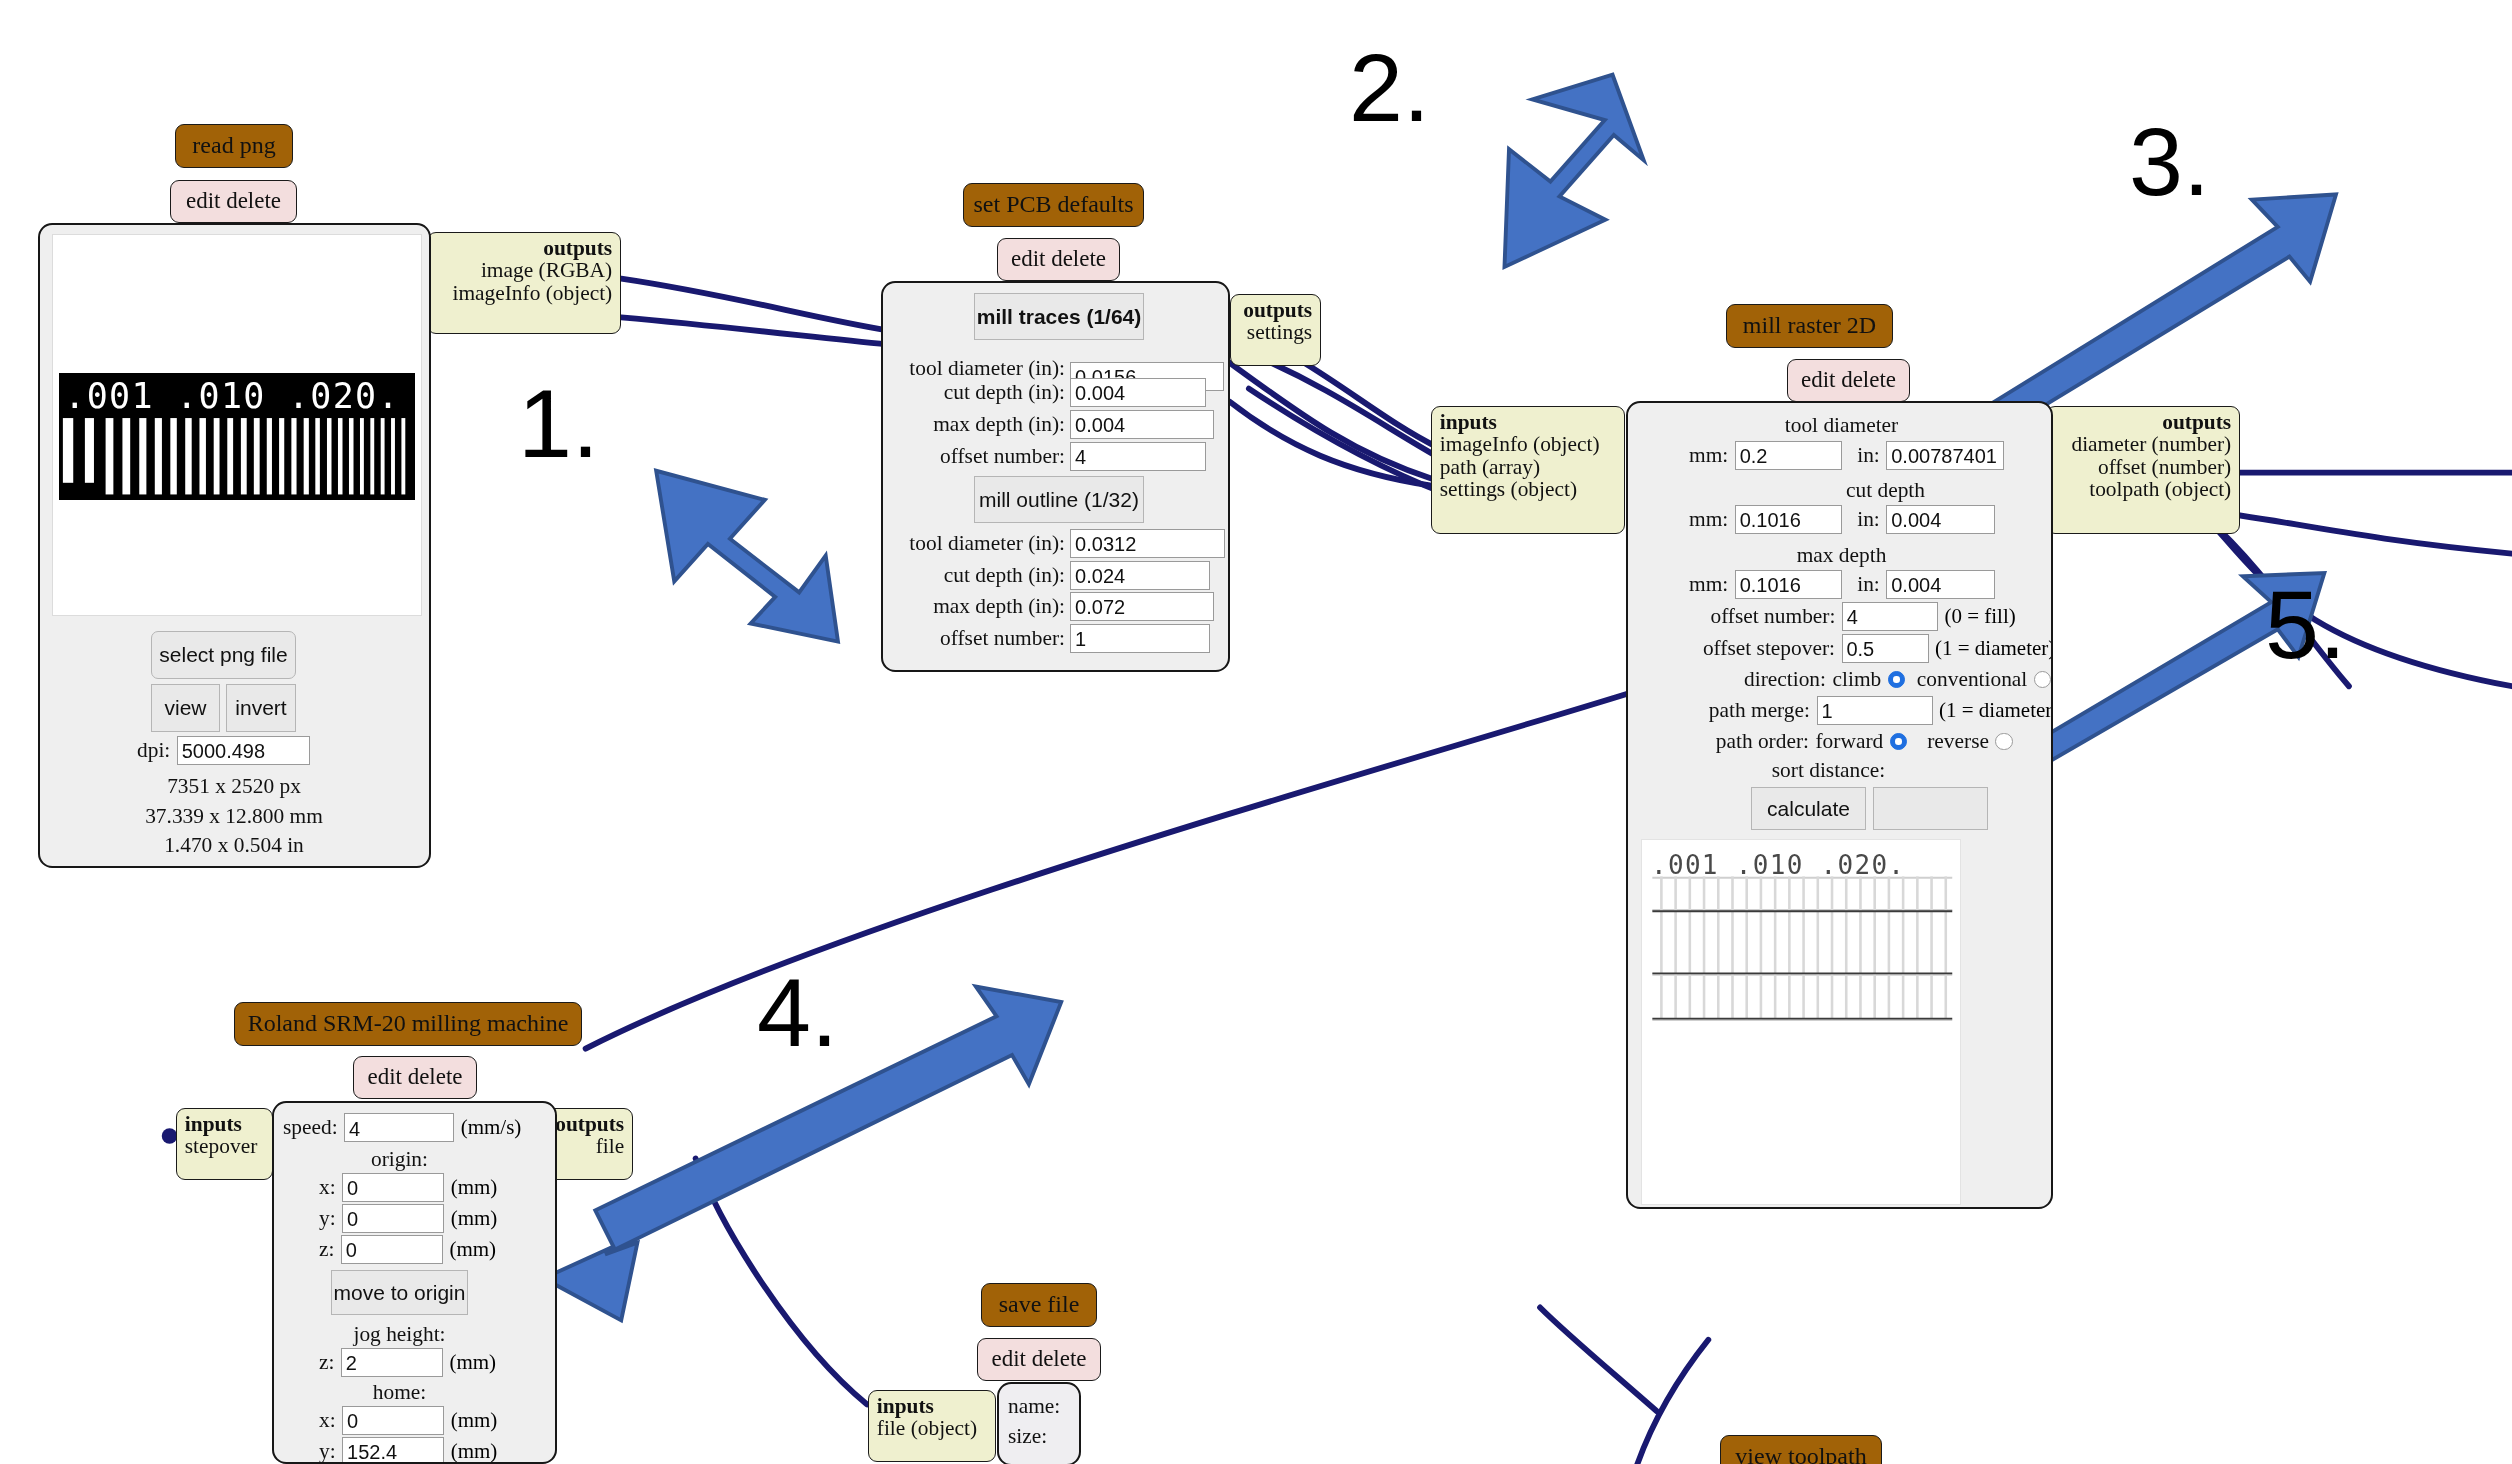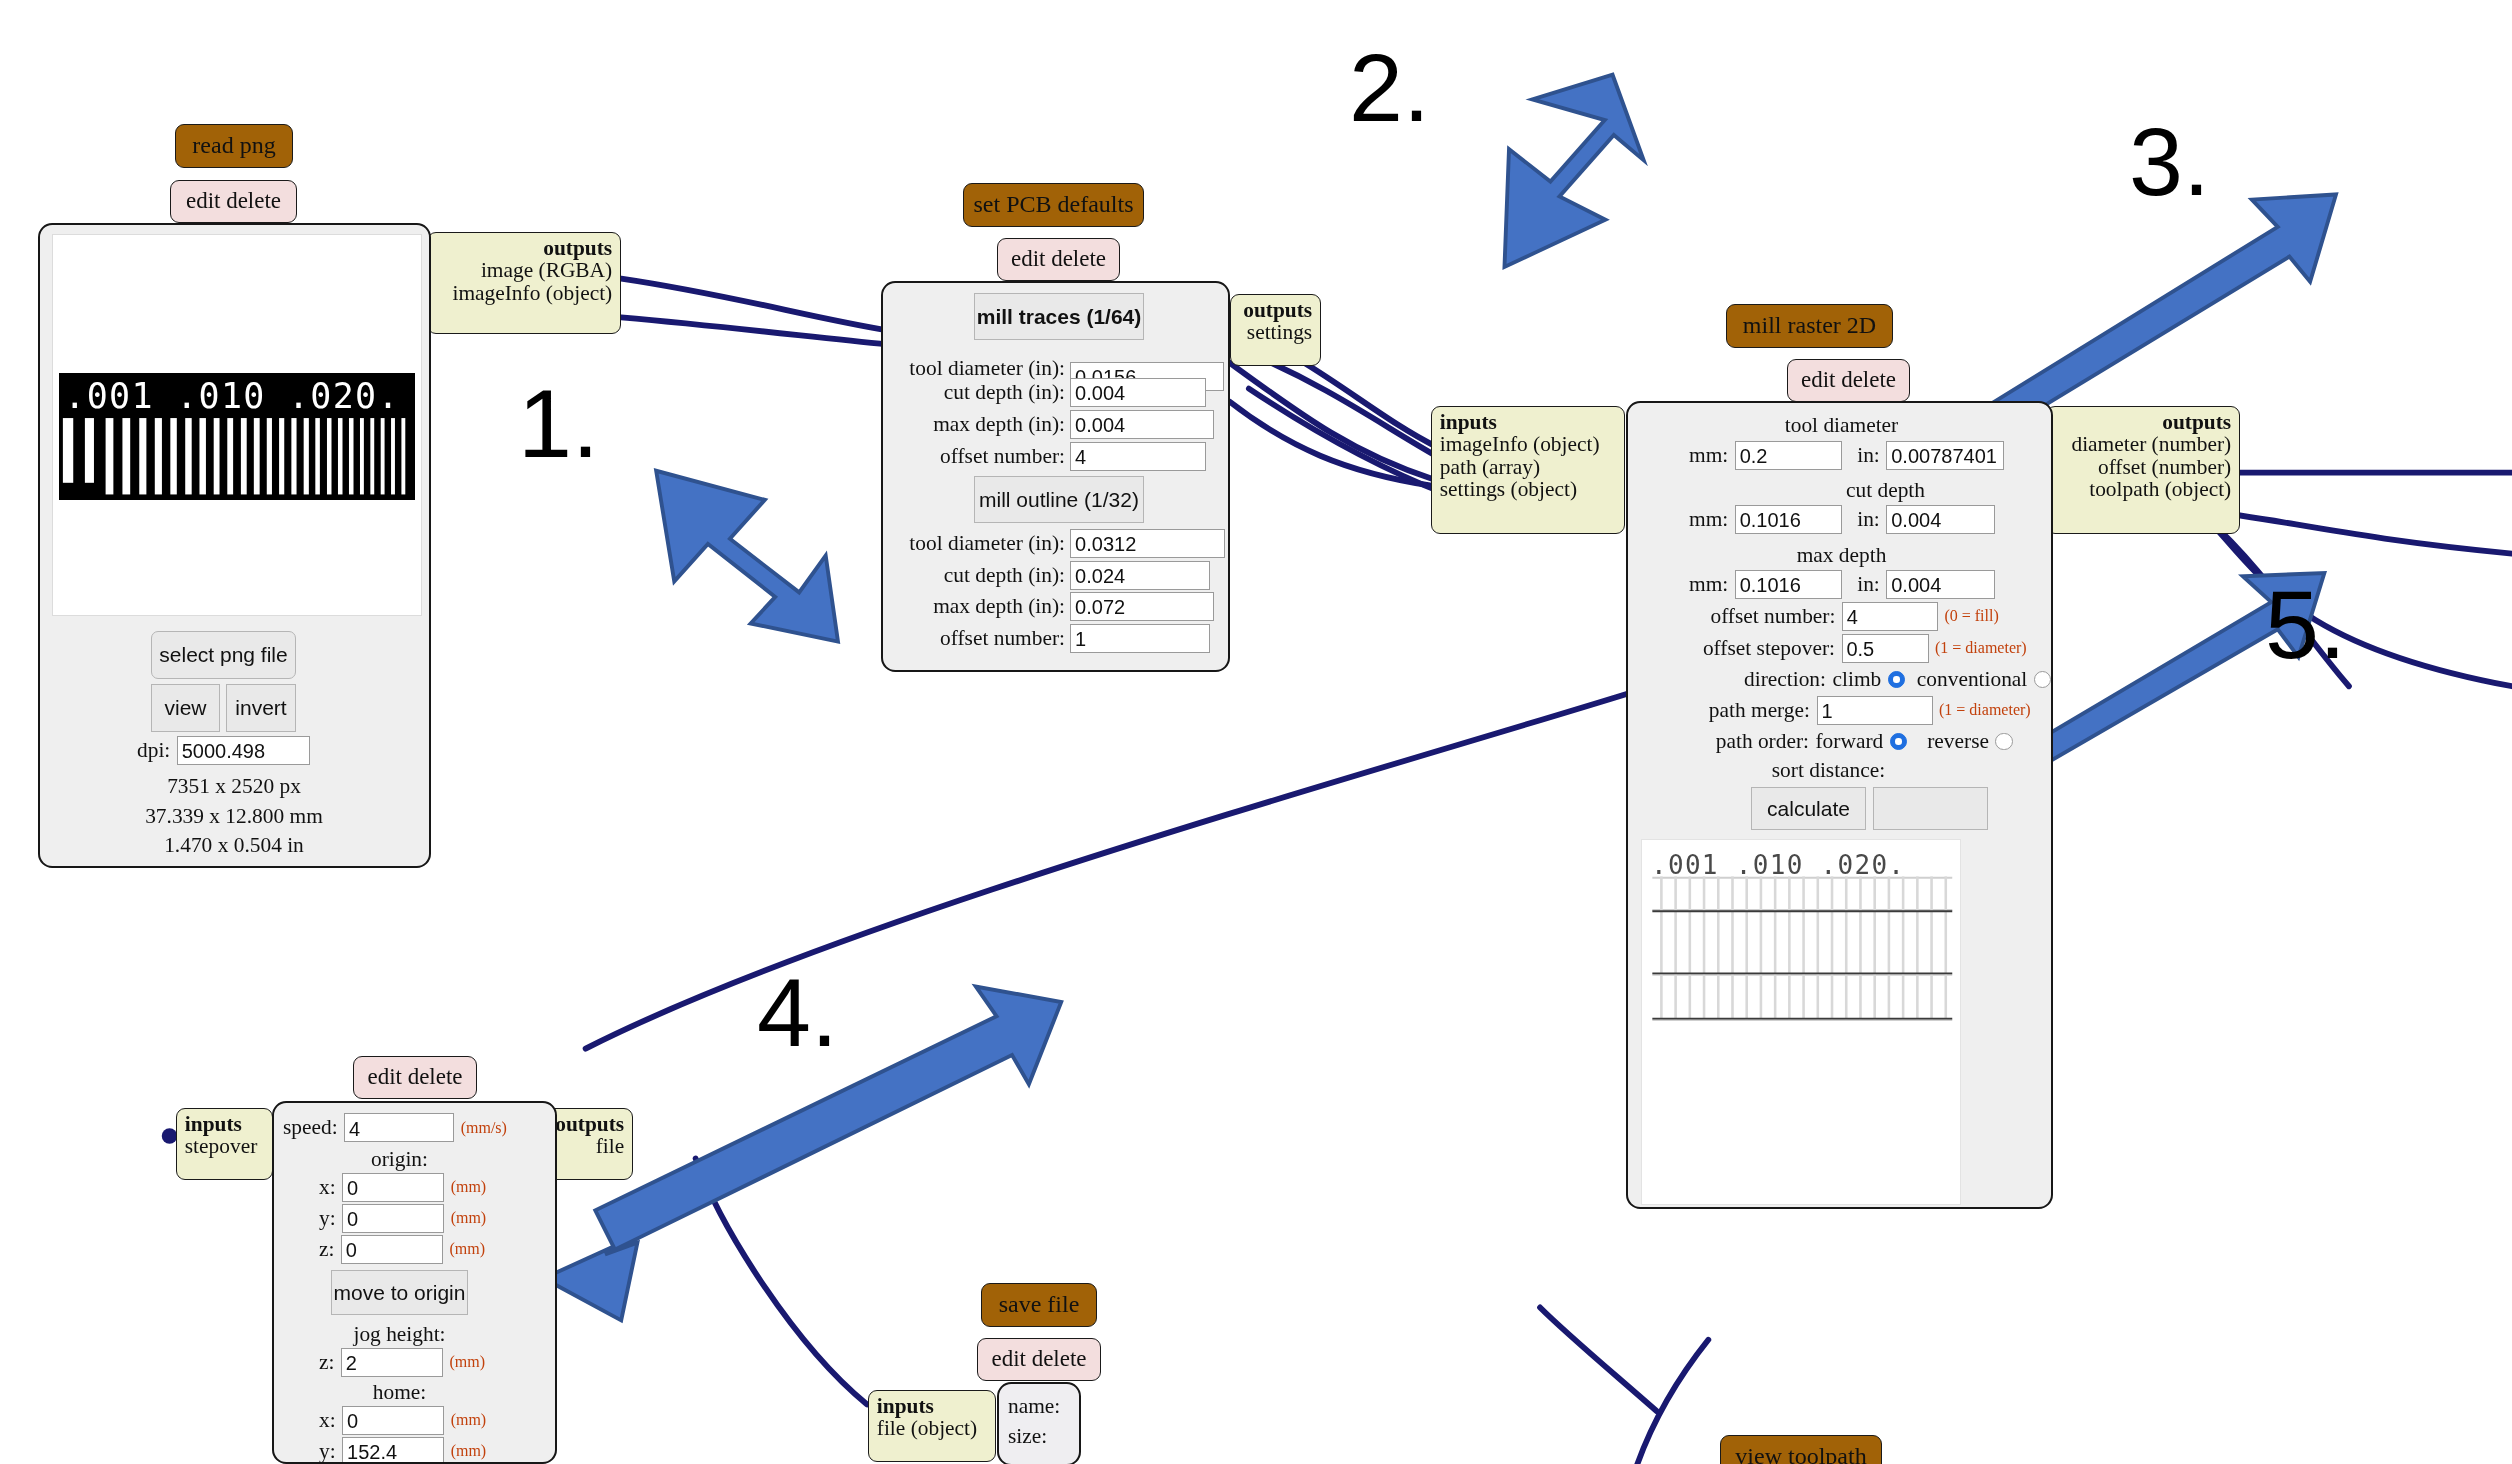--- a/index.html
+++ b/index.html
@@ -56,21 +56,21 @@
     overflow:hidden;
   }
   .btn{
     background:#e9e9e9;border:1.3px solid #b5b5b5;box-sizing:border-box;
     font-family:"Liberation Sans", sans-serif;
     font-size:21px;color:#111;
     display:flex;align-items:center;justify-content:center;
     height:38px;
   }
   .ctr{text-align:center;}
-  .unit{font-size:16px;color:#c2410c;margin-left:6.5px;}
+  .unit{font-size:21px;color:#000000;margin-left:6.5px;}
   .radio{
     width:17.5px;height:17.5px;border-radius:50%;
     border:1.3px solid #9a9a9a;background:#fff;box-sizing:border-box;
     display:inline-block;vertical-align:middle;position:relative;
   }
   .radio.on{border-color:#1f6fe0;background:#1f6fe0;}
   .radio.on::after{
     content:"";position:absolute;left:50%;top:50%;
     width:6.5px;height:6.5px;margin:-3.2px 0 0 -3.2px;border-radius:50%;
     background:#fff;
@@ -377,20 +377,21 @@
         </g>
         <g stroke="#3a3a3a" stroke-width="3" fill="none">
           <path d="M16,110 L480,110"></path>
           <path d="M16,206 L480,206"></path>
           <path d="M16,276 L480,276"></path>
         </g>
       </svg>
     </div>
   </div>
 
+  <div class="cap title" style="left:234px;top:1002px;width:348px;height:44px;">Roland SRM-20 milling machine</div>
   <div class="cap edit" style="left:353px;top:1056px;width:124px;height:43px;">edit delete</div>
 
   <div class="cap port port-l" style="left:176px;top:1108px;width:97px;height:72px;">
     <b>inputs</b>
     <span>stepover</span>
   </div>
 
   <div class="cap port port-r" style="left:542px;top:1108px;width:91px;height:72px;">
     <b>outputs</b>
     <span>file</span>

